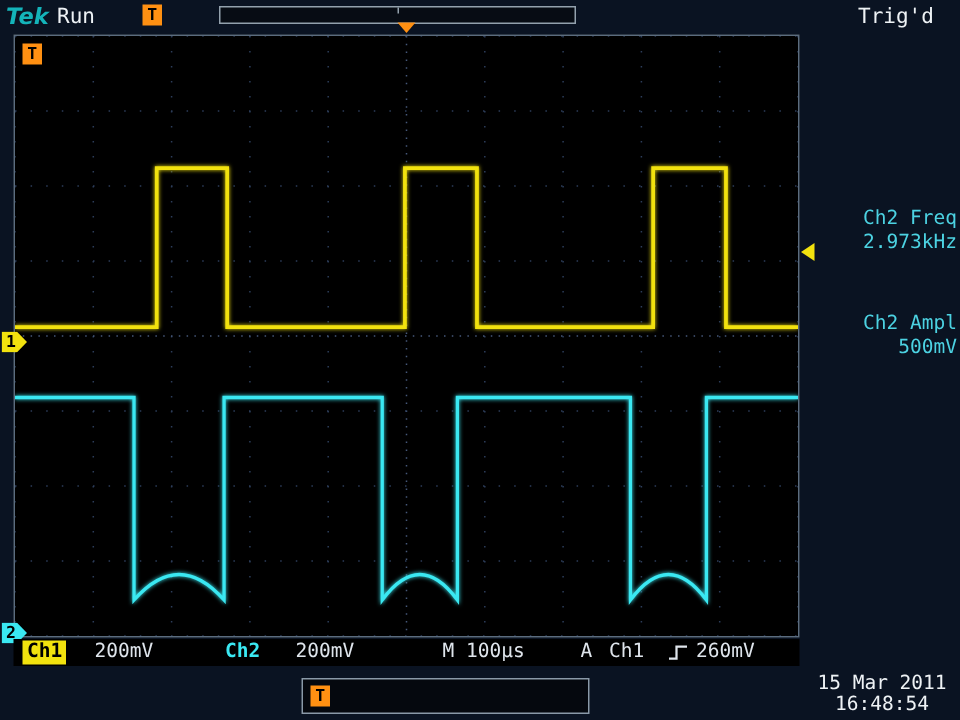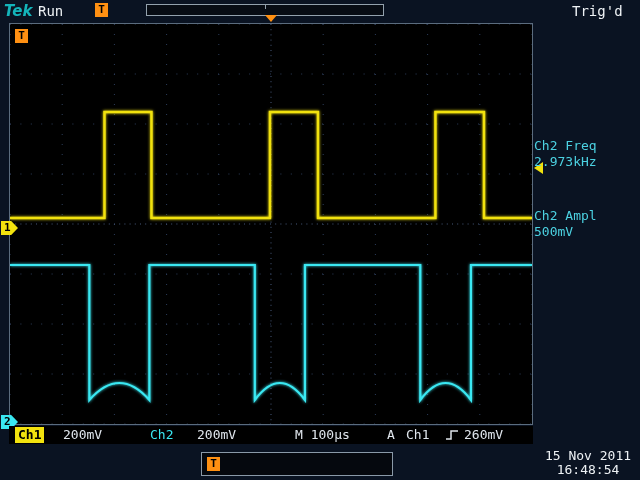--- a/index.html
+++ b/index.html
@@ -18,28 +18,28 @@
   .trigpos{left:265px;top:15px;width:0;height:0;border-left:6px solid transparent;border-right:6px solid transparent;border-top:7px solid #ff9012}
   
   #graticule{left:9px;top:23px;width:524px;height:402px;background:#000;border:1px solid #5b6c7e}
   #wave-svg{position:absolute;left:0;top:0}
   #trig-t{position:absolute;left:5px;top:5px}
   .chmark{width:17px;height:14px;clip-path:polygon(0 0,60% 0,100% 50%,60% 100%,0 100%);color:#000;font-weight:bold;font-size:11px;line-height:14px;text-align:left;padding-left:3px}
   #mark-ch1{left:1px;top:221px;background:#f2e20e}
   #mark-ch2{left:1px;top:415px;background:#3ae8f2}
   #trig-arrow{left:534px;top:162px;width:0;height:0;border-top:6px solid transparent;border-bottom:6px solid transparent;border-right:9px solid #f2e20e}
   
-  .meas{left:534px;width:104px;text-align:left;color:#4cd2e2;font-size:13px;line-height:16px}
+  .meas{left:534px;width:104px;text-align:right;color:#4cd2e2;font-size:13px;line-height:16px}
   #meas-0{top:138px}#meas-1{top:208px}#meas-2{top:282px}
   
   #statusbar{left:9px;top:426px;width:524px;height:18px;background:#000;font-size:13px;line-height:18px}
   #statusbar .abs{white-space:nowrap}
   #sb-ch1{left:6px;top:1px;height:16px;line-height:16px;background:#f2e20e;color:#000;font-weight:bold;padding:0 3px}
   #sb-ch1v{left:54px}
-  #sb-ch2{left:141px;color:#3ae8f2;font-weight:normal}
+  #sb-ch2{left:141px;color:#3ae8f2;font-weight:bold}
   #sb-ch2v{left:188px}
   #sb-tb{left:286px}
   #sb-a{left:378px}
   #sb-src{left:397px}
   #sb-slope{left:436px;top:2px}
   #sb-lvl{left:455px}
   
   #delaybox{left:201px;top:452px;width:192px;height:24px;border:1px solid #8a99a8;background:#05080e}
   #delaybox .tbadge{position:absolute;left:5px;top:4px}
   #delayval{left:42px;top:1px;font-size:14px;line-height:22px}
@@ -115,17 +115,17 @@
         </svg>
     </span>
     <span class="abs" id="sb-lvl">260mV</span>
   </div>
 
   <div class="abs" id="delaybox">
     <span class="tbadge">T</span>
   </div>
 
   <div class="abs" id="datetime">
-    <div>15 Nov 2011</div>
+    <div>15 Mar 2011</div>
     <div>16:48:54</div>
   </div>
 
 </div>
 
 </body></html>

